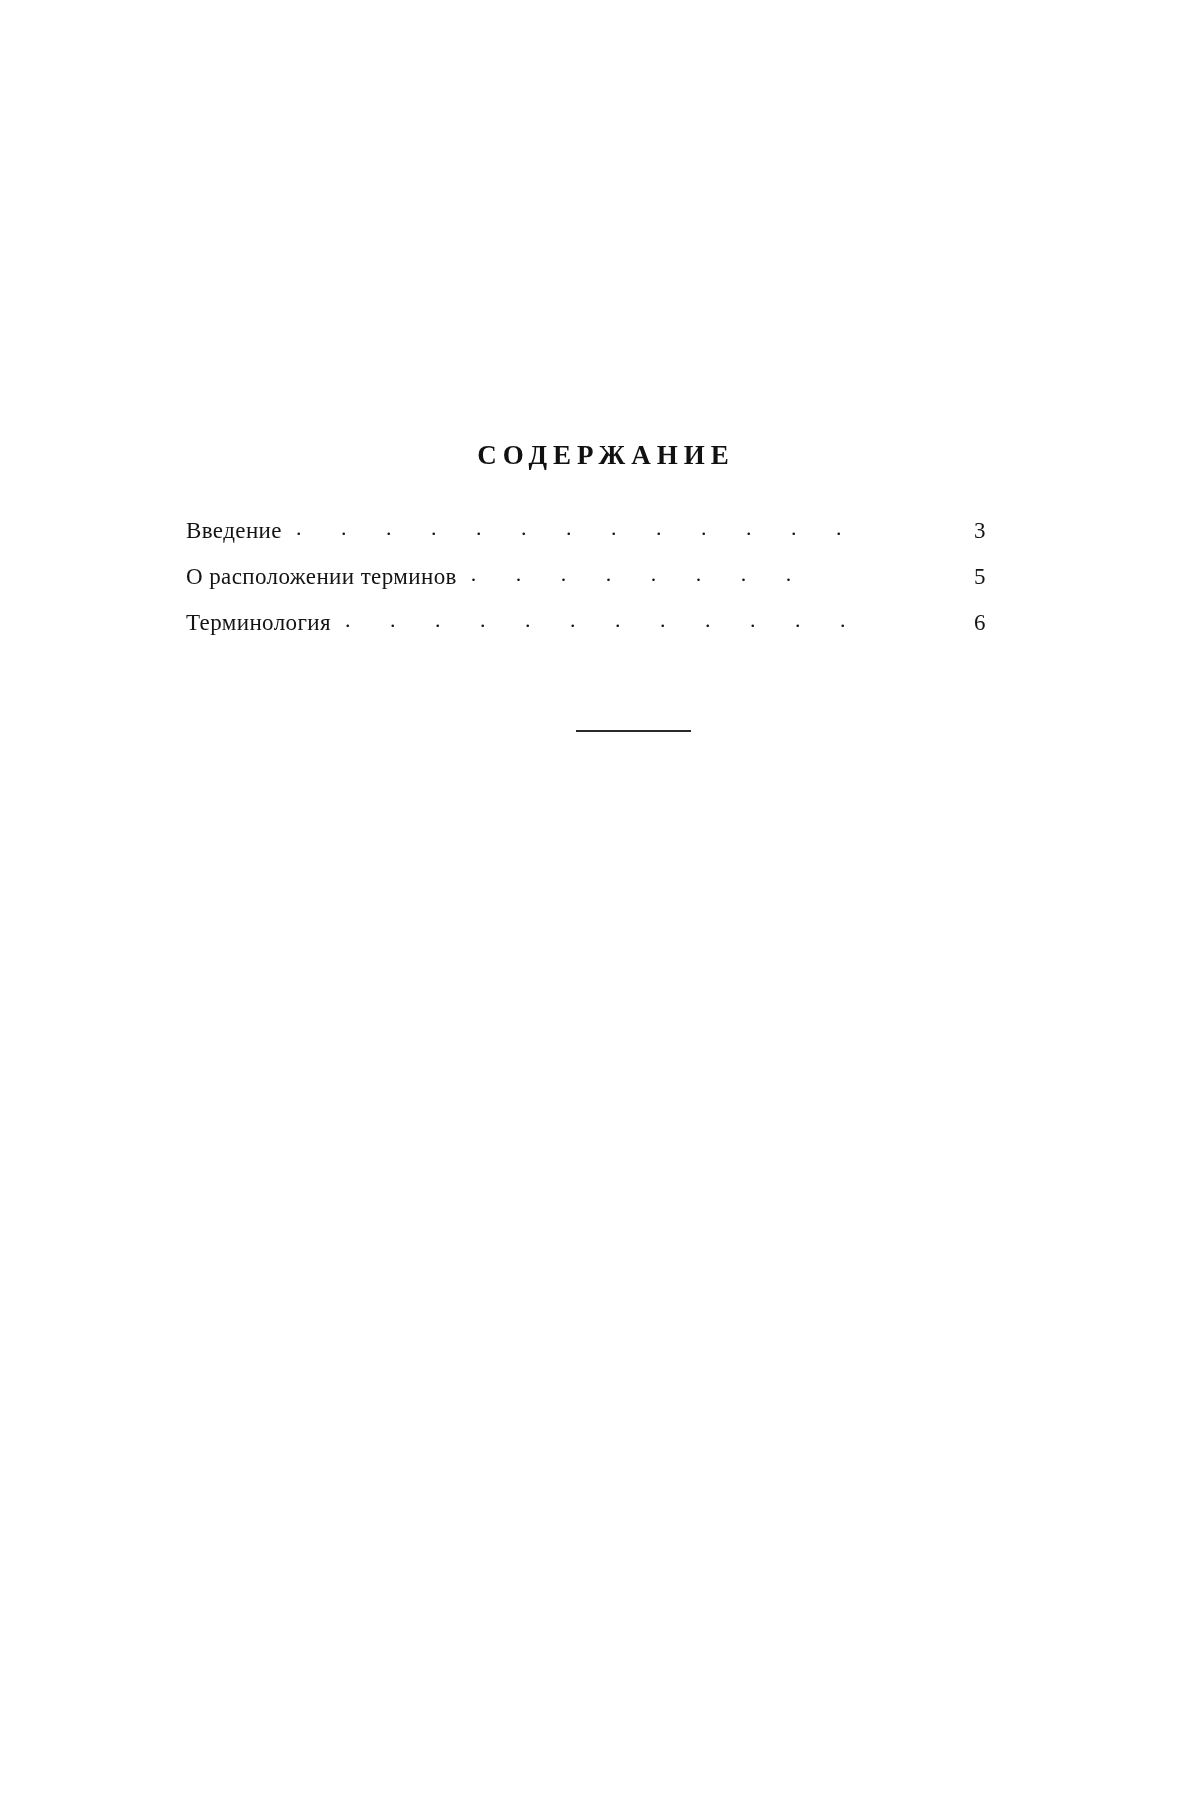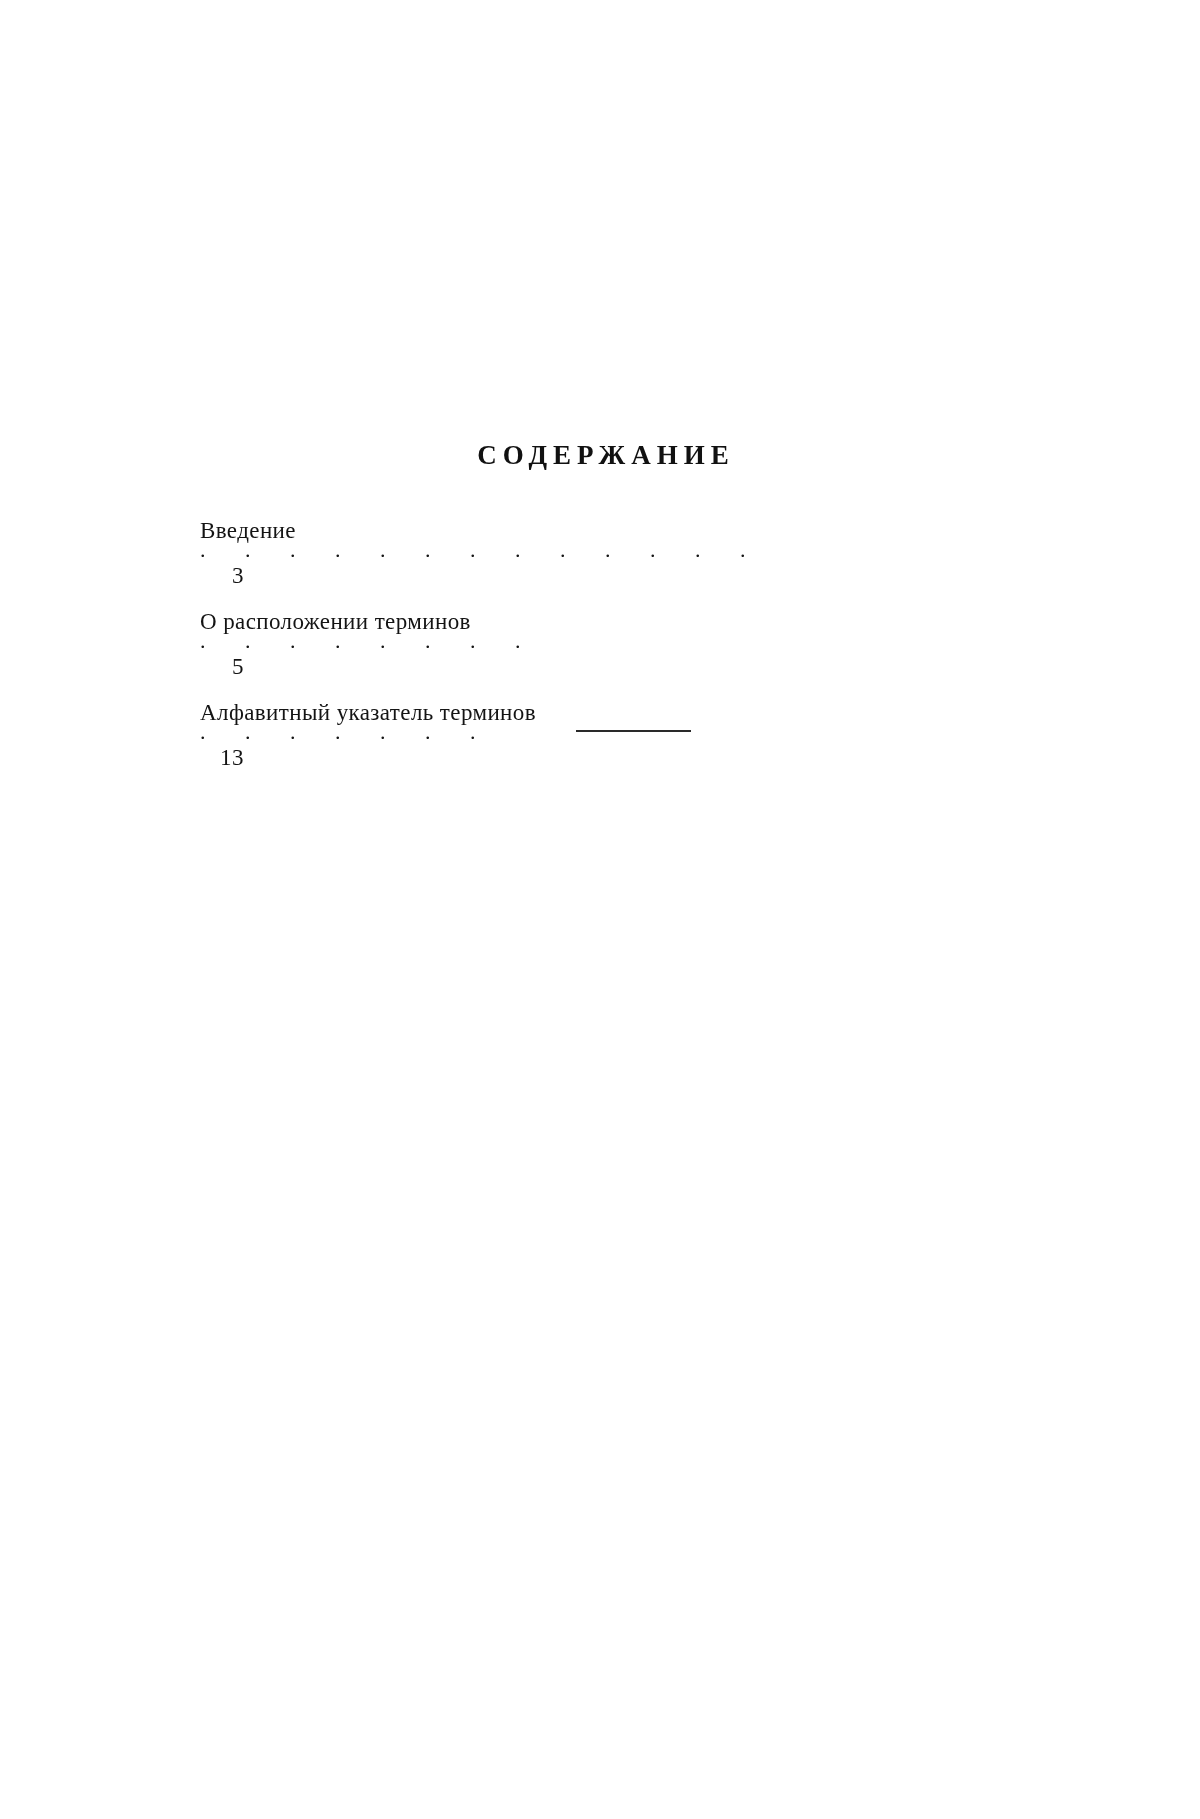--- a/index.html
+++ b/index.html
@@ -38,21 +38,20 @@
     margin: 0;
     padding: 0;
   }
   .toc-row {
     display: flex;
     align-items: baseline;
     font-size: 23px;
     line-height: 1.0;
     margin-bottom: 23px;
     color: #141414;
-    flex-direction: column;
   }
   .toc-label {
     white-space: nowrap;
     letter-spacing: 0.4px;
   }
   .toc-dots {
     flex: 1 1 auto;
     margin: 0 10px 0 14px;
     overflow: hidden;
     white-space: nowrap;
@@ -99,26 +98,26 @@
         <span class="toc-dots">. . . . . . . . . . . . .</span>
         <span class="toc-page">3</span>
       </li>
 
       <li class="toc-row">
         <span class="toc-label">О расположении  терминов</span>
         <span class="toc-dots">. . . . . . . .</span>
         <span class="toc-page">5</span>
       </li>
 
+      <li class="toc-row">
+        <span class="toc-label">Терминология</span>
+        <span class="toc-dots">. . . . . . . . . . . .</span>
+        <span class="toc-page">6</span>
+      </li>
 
-      <li class="toc-row">
-        <span class="toc-label">Алфавитный указатель терминов</span>
-        <span class="toc-dots">. . . . . . .</span>
-        <span class="toc-page">13</span>
-      </li>
 
     </ul>
   </div>
 
   <div class="rule-wrap">
     <span class="rule"></span>
   </div>
 
 </div>
 

